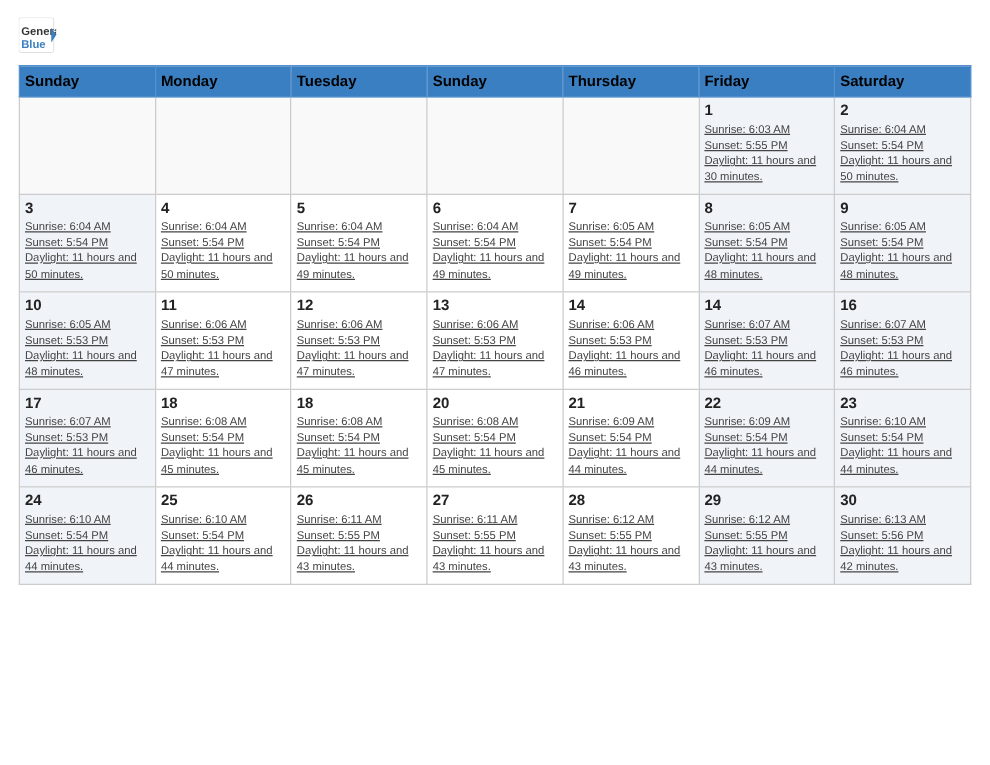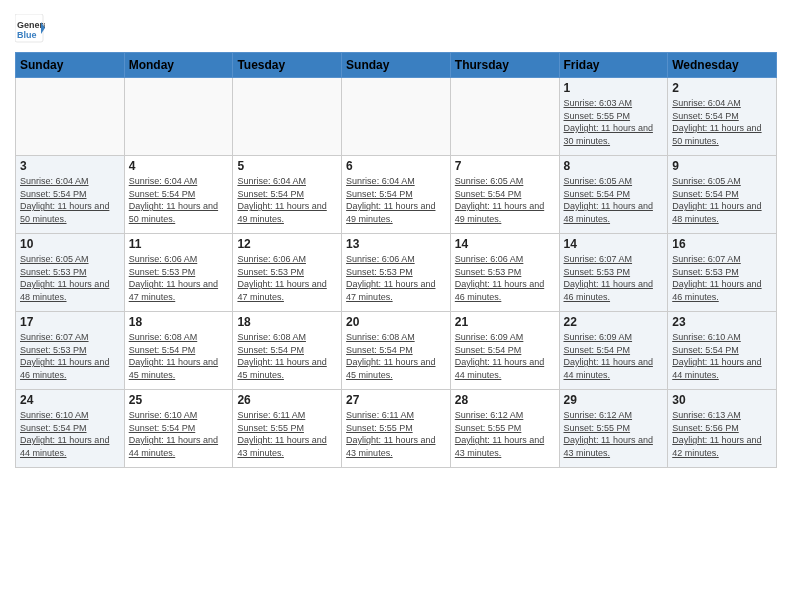--- a/index.html
+++ b/index.html
@@ -106,21 +106,21 @@
 
   <table>
     <thead>
       <tr>
       <th>Sunday</th>
           <th>Monday</th>
           <th>Tuesday</th>
           <th>Sunday</th>
           <th>Thursday</th>
           <th>Friday</th>
-          <th>Wednesday</th>
+          <th>Saturday</th>
         </tr>
     </thead>
     <tbody id="calendar-body">
     <tr>
           <td class="empty"></td>
           <td class="empty"></td>
           <td class="empty"></td>
           <td class="empty"></td>
           <td class="empty"></td>
           <td class="weekend">

